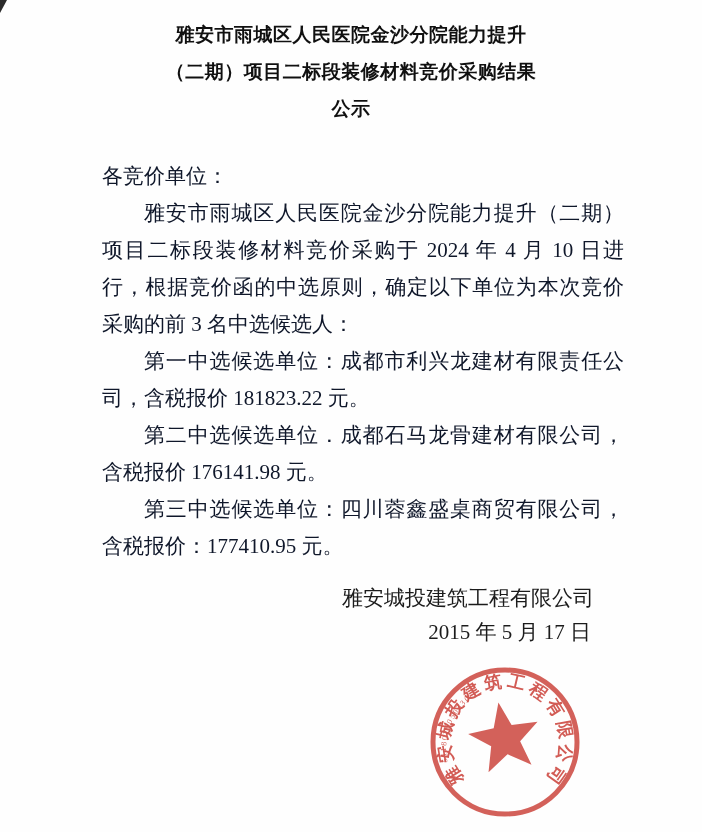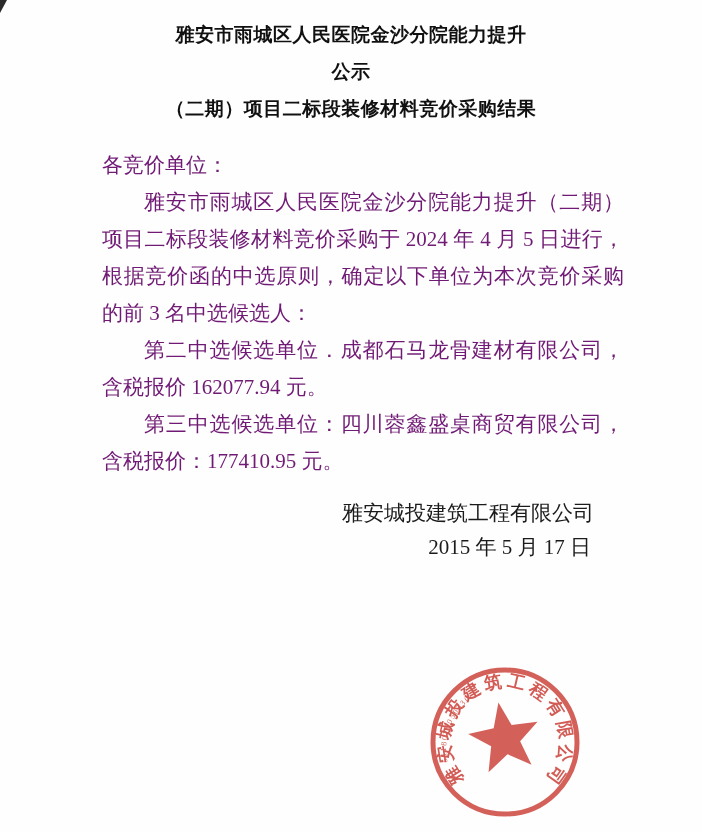--- a/index.html
+++ b/index.html
@@ -21,25 +21,25 @@
   .title {
     padding-top:16px;
     text-align:center;
     font-size:19px;
     font-weight:800;
     line-height:37px;
     color:#101010;
   }
   .title div { letter-spacing:0.5px; }
   .doc-body {
-    margin:20px 78px 0 102px;
+    margin:31px 78px 0 102px;
     font-size:21px;
     line-height:37px;
     text-align:justify;
-    color:#701a75;
+    color:#0f172a;
   }
   .salutation { margin:0; }
   .para { margin:0; text-indent:2em; }
   .signature {
     margin-top:16px;
     padding-right:108px;
     text-align:right;
     font-size:21px;
     line-height:34px;
     color:#1b1b1b;
@@ -55,28 +55,29 @@
 </style>
 </head>
 <body>
 
 <div class="page">
 
   <div class="corner-artifact"></div>
 
   <div class="title">
     <div>雅安市雨城区人民医院金沙分院能力提升</div>
+    <div>（二期）项目二标段装修材料竞价采购结果</div>
     <div>公示</div>
-    <div>（二期）项目二标段装修材料竞价采购结果</div>
   </div>
 
   <div class="doc-body">
     <p class="salutation">各竞价单位：</p>
-    <p class="para">雅安市雨城区人民医院金沙分院能力提升（二期）项目二标段装修材料竞价采购于 2024 年 4 月 5 日进行，根据竞价函的中选原则，确定以下单位为本次竞价采购的前 3 名中选候选人：</p>
-    <p class="para">第二中选候选单位．成都石马龙骨建材有限公司，含税报价 162077.94 元。</p>
+    <p class="para">雅安市雨城区人民医院金沙分院能力提升（二期）项目二标段装修材料竞价采购于 2024 年 4 月 10 日进行，根据竞价函的中选原则，确定以下单位为本次竞价采购的前 3 名中选候选人：</p>
+    <p class="para">第一中选候选单位：成都市利兴龙建材有限责任公司，含税报价 181823.22 元。</p>
+    <p class="para">第二中选候选单位．成都石马龙骨建材有限公司，含税报价 176141.98 元。</p>
     <p class="para">第三中选候选单位：四川蓉鑫盛桌商贸有限公司，含税报价：177410.95 元。</p>
   </div>
 
   <div class="signature">
     <div class="sig-company">雅安城投建筑工程有限公司</div>
     <div class="sig-date">2015 年 5 月 17 日</div>
   </div>
 
   <svg class="seal" viewBox="0 0 180 180" xmlns="http://www.w3.org/2000/svg" aria-hidden="true">
     <defs>

